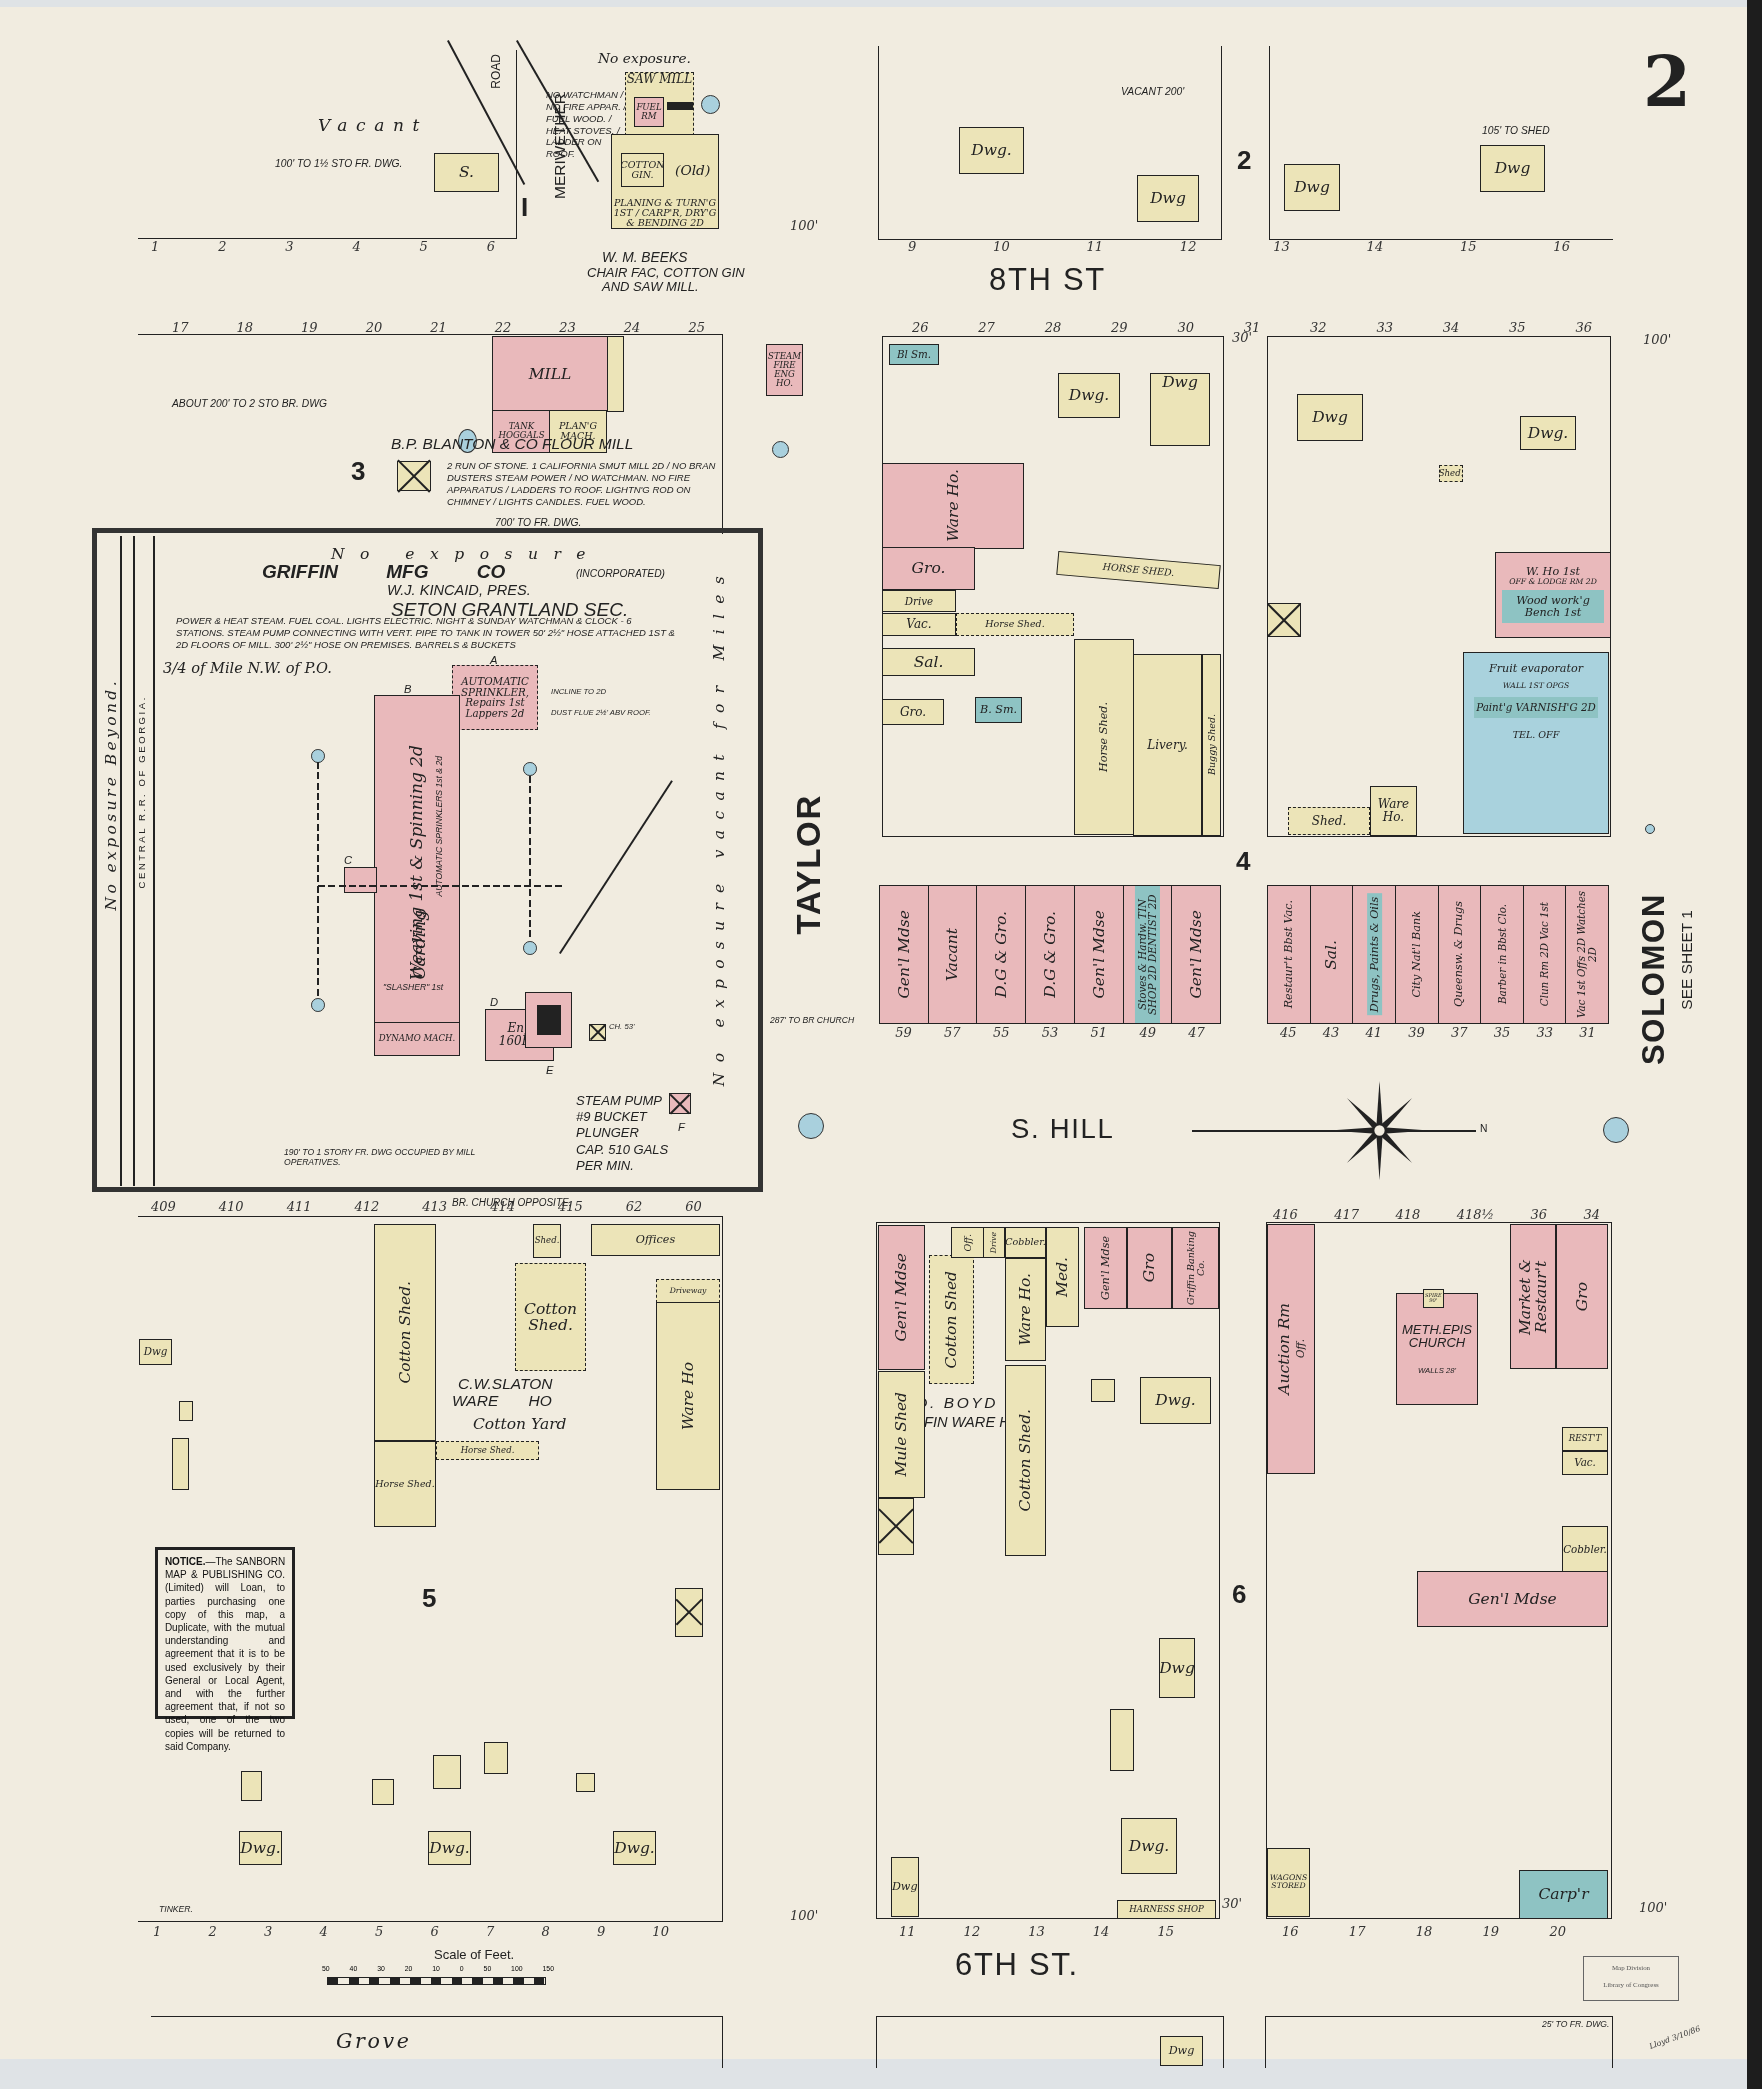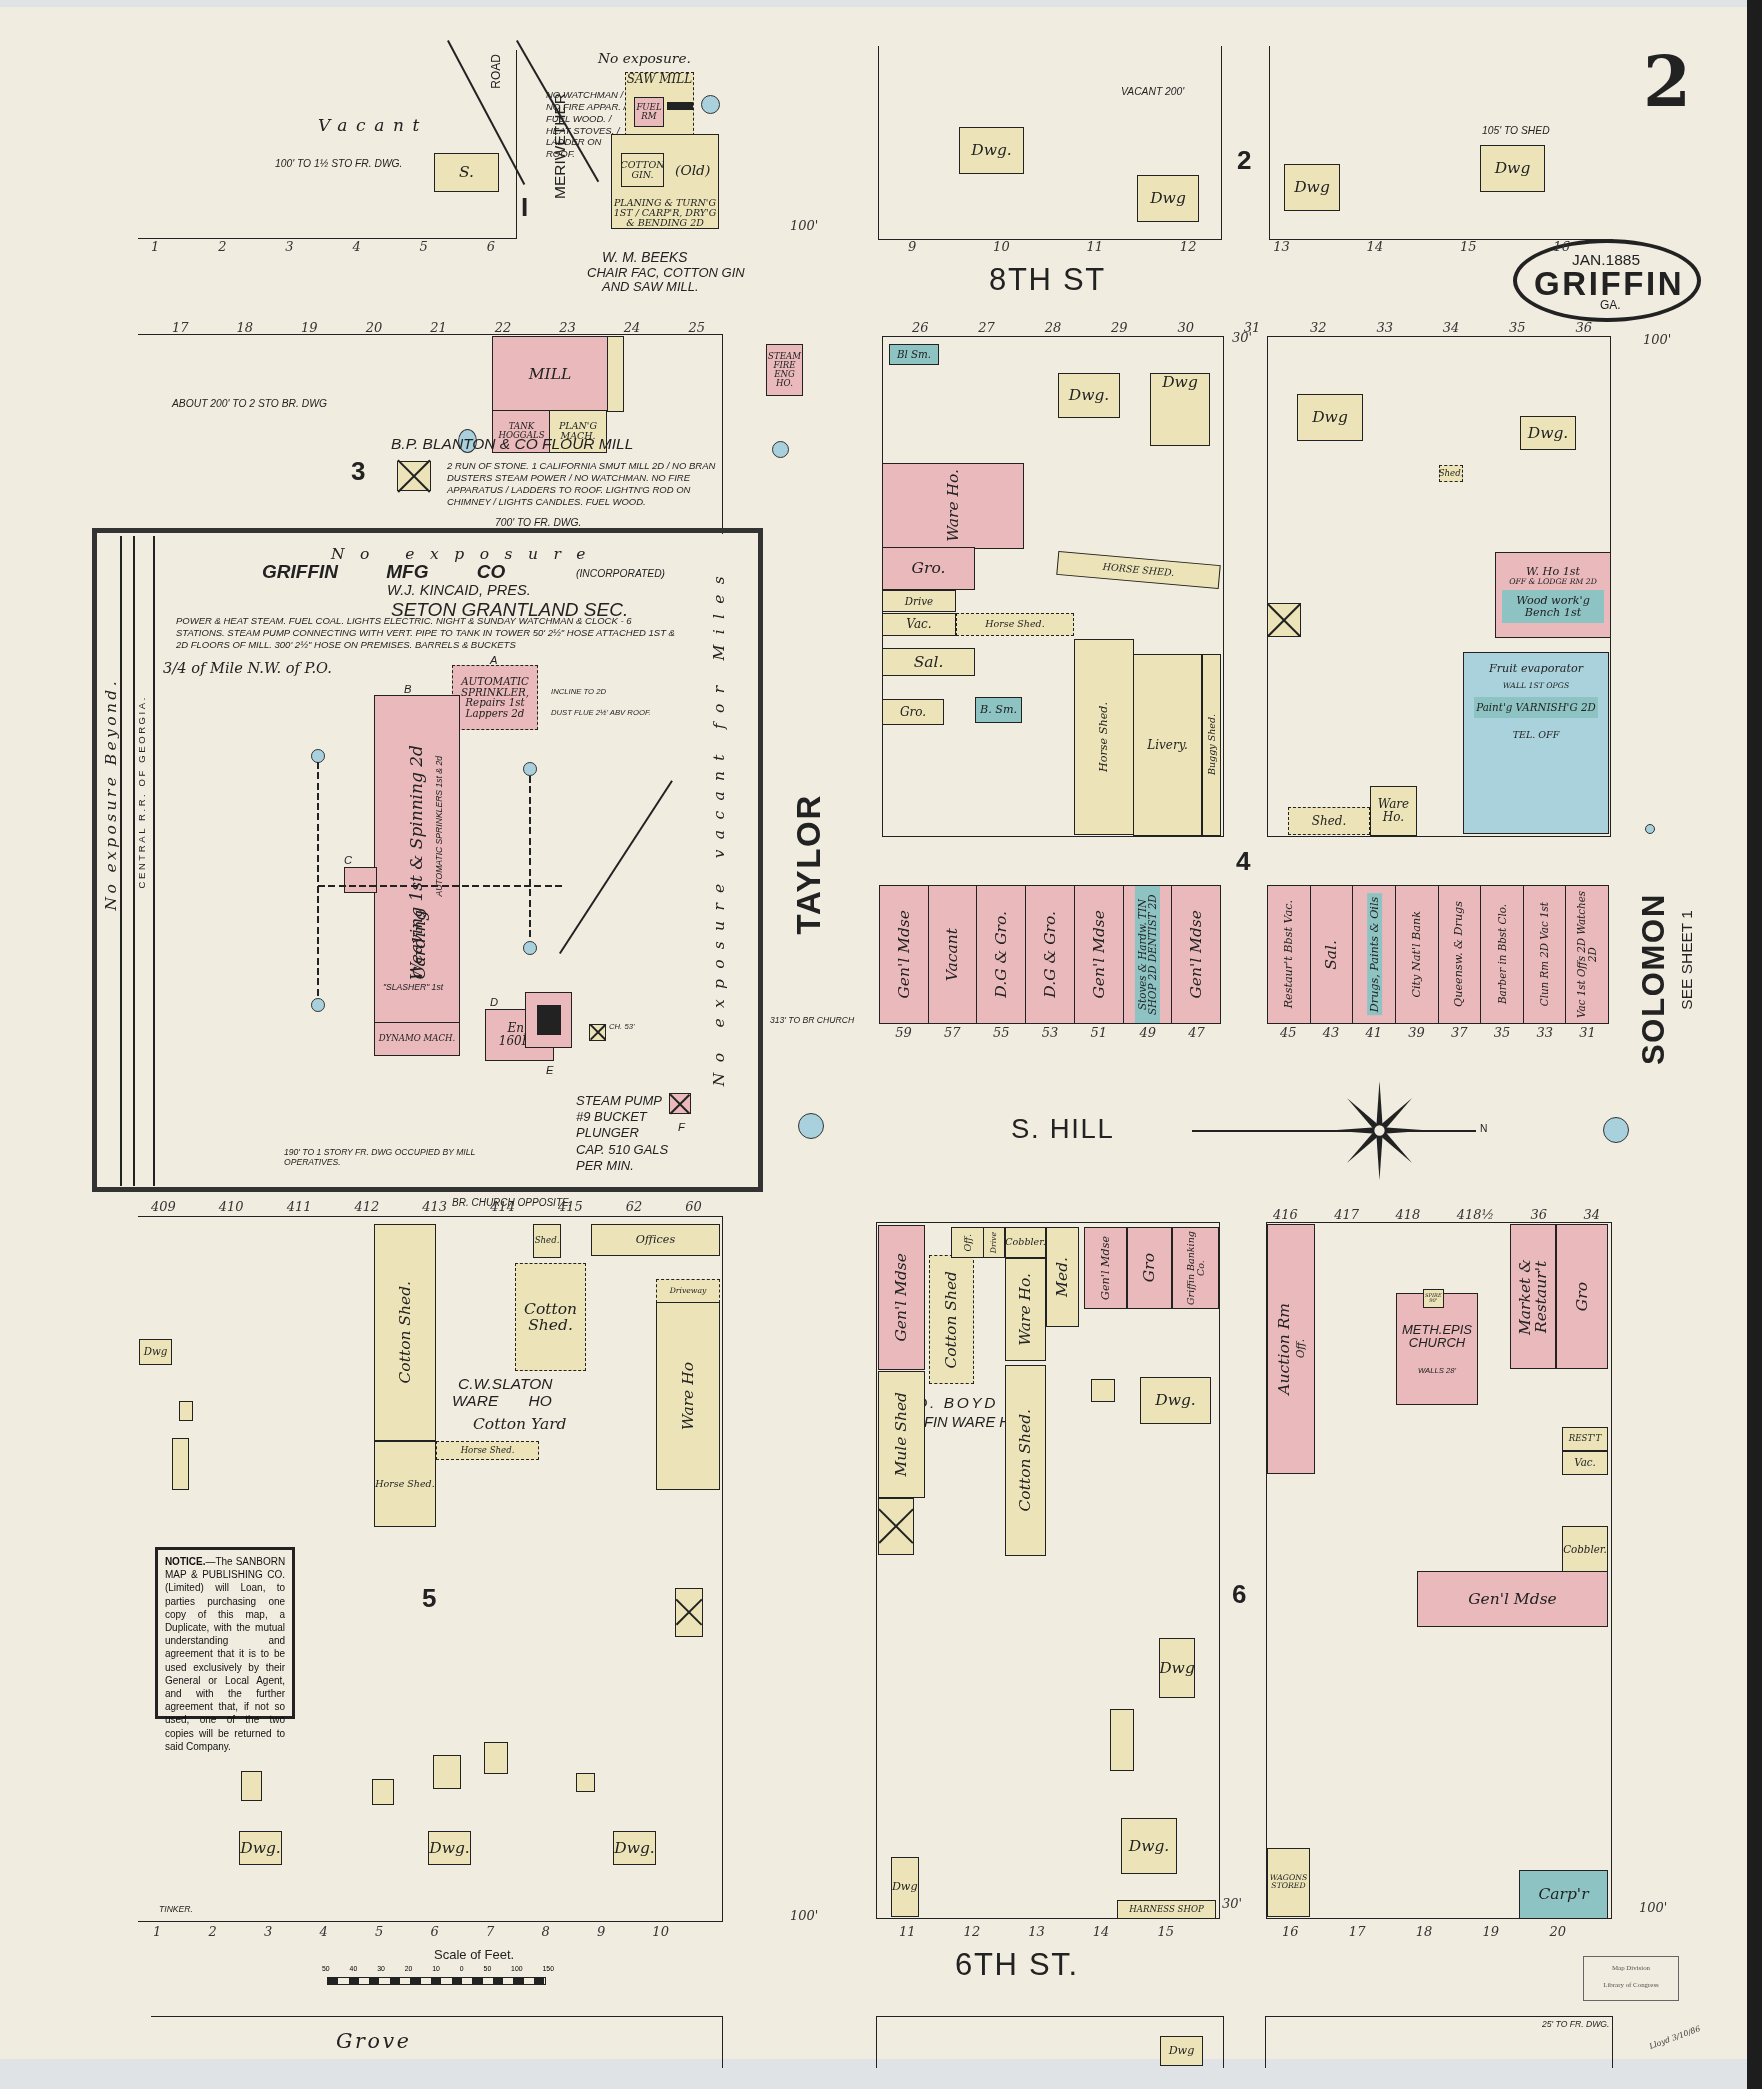--- a/index.html
+++ b/index.html
@@ -28,25 +28,20 @@
   .xbox::before{transform:translate(-50%,-50%) rotate(45deg);}
   .xbox::after{transform:translate(-50%,-50%) rotate(-45deg);}
   .note{position:absolute;font-family:"Liberation Sans",sans-serif;font-style:italic;font-size:11.2px;color:#222;line-height:1.25;text-transform:uppercase;}
 </style>
 </head>
 <body>
 
 <div class="sheet">
 
   <div class="lbl" style="left:1643px;top:34px;font-family:'DejaVu Serif',serif;font-weight:bold;font-size:69px;">2</div>
-  <div class="abs" style="left:1513px;top:232px;width:188px;height:83px;border:4.3px solid #222;border-radius:50%;box-sizing:border-box;">
-    <div class="lbl" style="left:55px;top:8.6px;font-size:15.5px;">JAN.1885</div>
-    <div class="lbl" style="left:17px;top:22.4px;font-size:33px;font-weight:bold;letter-spacing:2.6px;">GRIFFIN</div>
-    <div class="lbl" style="left:83px;top:55px;font-size:12px;">GA.</div>
-  </div>
 
   <div class="lbl street" style="left:989px;top:255px;">8TH  ST</div>
   <div class="lbl street vert" style="left:790px;top:787px;font-size:33px;font-weight:bold;">TAYLOR</div>
   <div class="lbl street" style="left:1011px;top:1106px;font-size:27.5px;">S. HILL</div>
   <div class="lbl street" style="left:955px;top:1940px;">6TH  ST.</div>
   <div class="lbl street vert" style="left:1636px;top:886px;font-size:31px;font-weight:bold;">SOLOMON</div>
   <div class="lbl it" style="left:336px;top:2022px;font-size:20.6px;letter-spacing:2.6px;">Grove</div>
   <div class="lbl vert" style="left:551px;top:86px;font-size:15.5px;">MERIWETHER</div>
   <div class="lbl vert" style="left:489px;top:47px;font-size:12px;">ROAD</div>
   <div class="lbl vert" style="left:1678px;top:903px;font-size:15.5px;">SEE SHEET 1</div>
@@ -317,21 +312,21 @@
   <div class="abs" style="left:1267px;top:1018px;width:342px;display:flex;">
     <span class="num" style="flex:1;text-align:center;">45</span>
     <span class="num" style="flex:1;text-align:center;">43</span>
     <span class="num" style="flex:1;text-align:center;">41</span>
     <span class="num" style="flex:1;text-align:center;">39</span>
     <span class="num" style="flex:1;text-align:center;">37</span>
     <span class="num" style="flex:1;text-align:center;">35</span>
     <span class="num" style="flex:1;text-align:center;">33</span>
     <span class="num" style="flex:1;text-align:center;">31</span>
   </div>
-  <div class="lbl small" style="left:770px;top:1008px;font-size:8.6px;">313' TO BR CHURCH</div>
+  <div class="lbl small" style="left:770px;top:1008px;font-size:8.6px;">287' TO BR CHURCH</div>
   <div class="circ" style="left:798px;top:1106px;width:26px;height:26px;"></div>
   <div class="circ" style="left:1603px;top:1110px;width:26px;height:26px;"></div>
 
   <div class="abs" style="left:1192px;top:1075px;width:310px;height:103px;">
     <div class="line" style="left:0;top:48px;width:284px;height:1.7px;"></div>
     <svg width="103" height="103" viewBox="-60 -60 120 120" style="position:absolute;left:136px;top:-2.6px;">
       <g fill="#222">
         <polygon points="0,-58 4,0 0,58 -4,0"></polygon>
         <polygon points="-58,0 0,-4 58,0 0,4"></polygon>
         <polygon points="-38,-38 3,-3 38,38 -3,3"></polygon>

